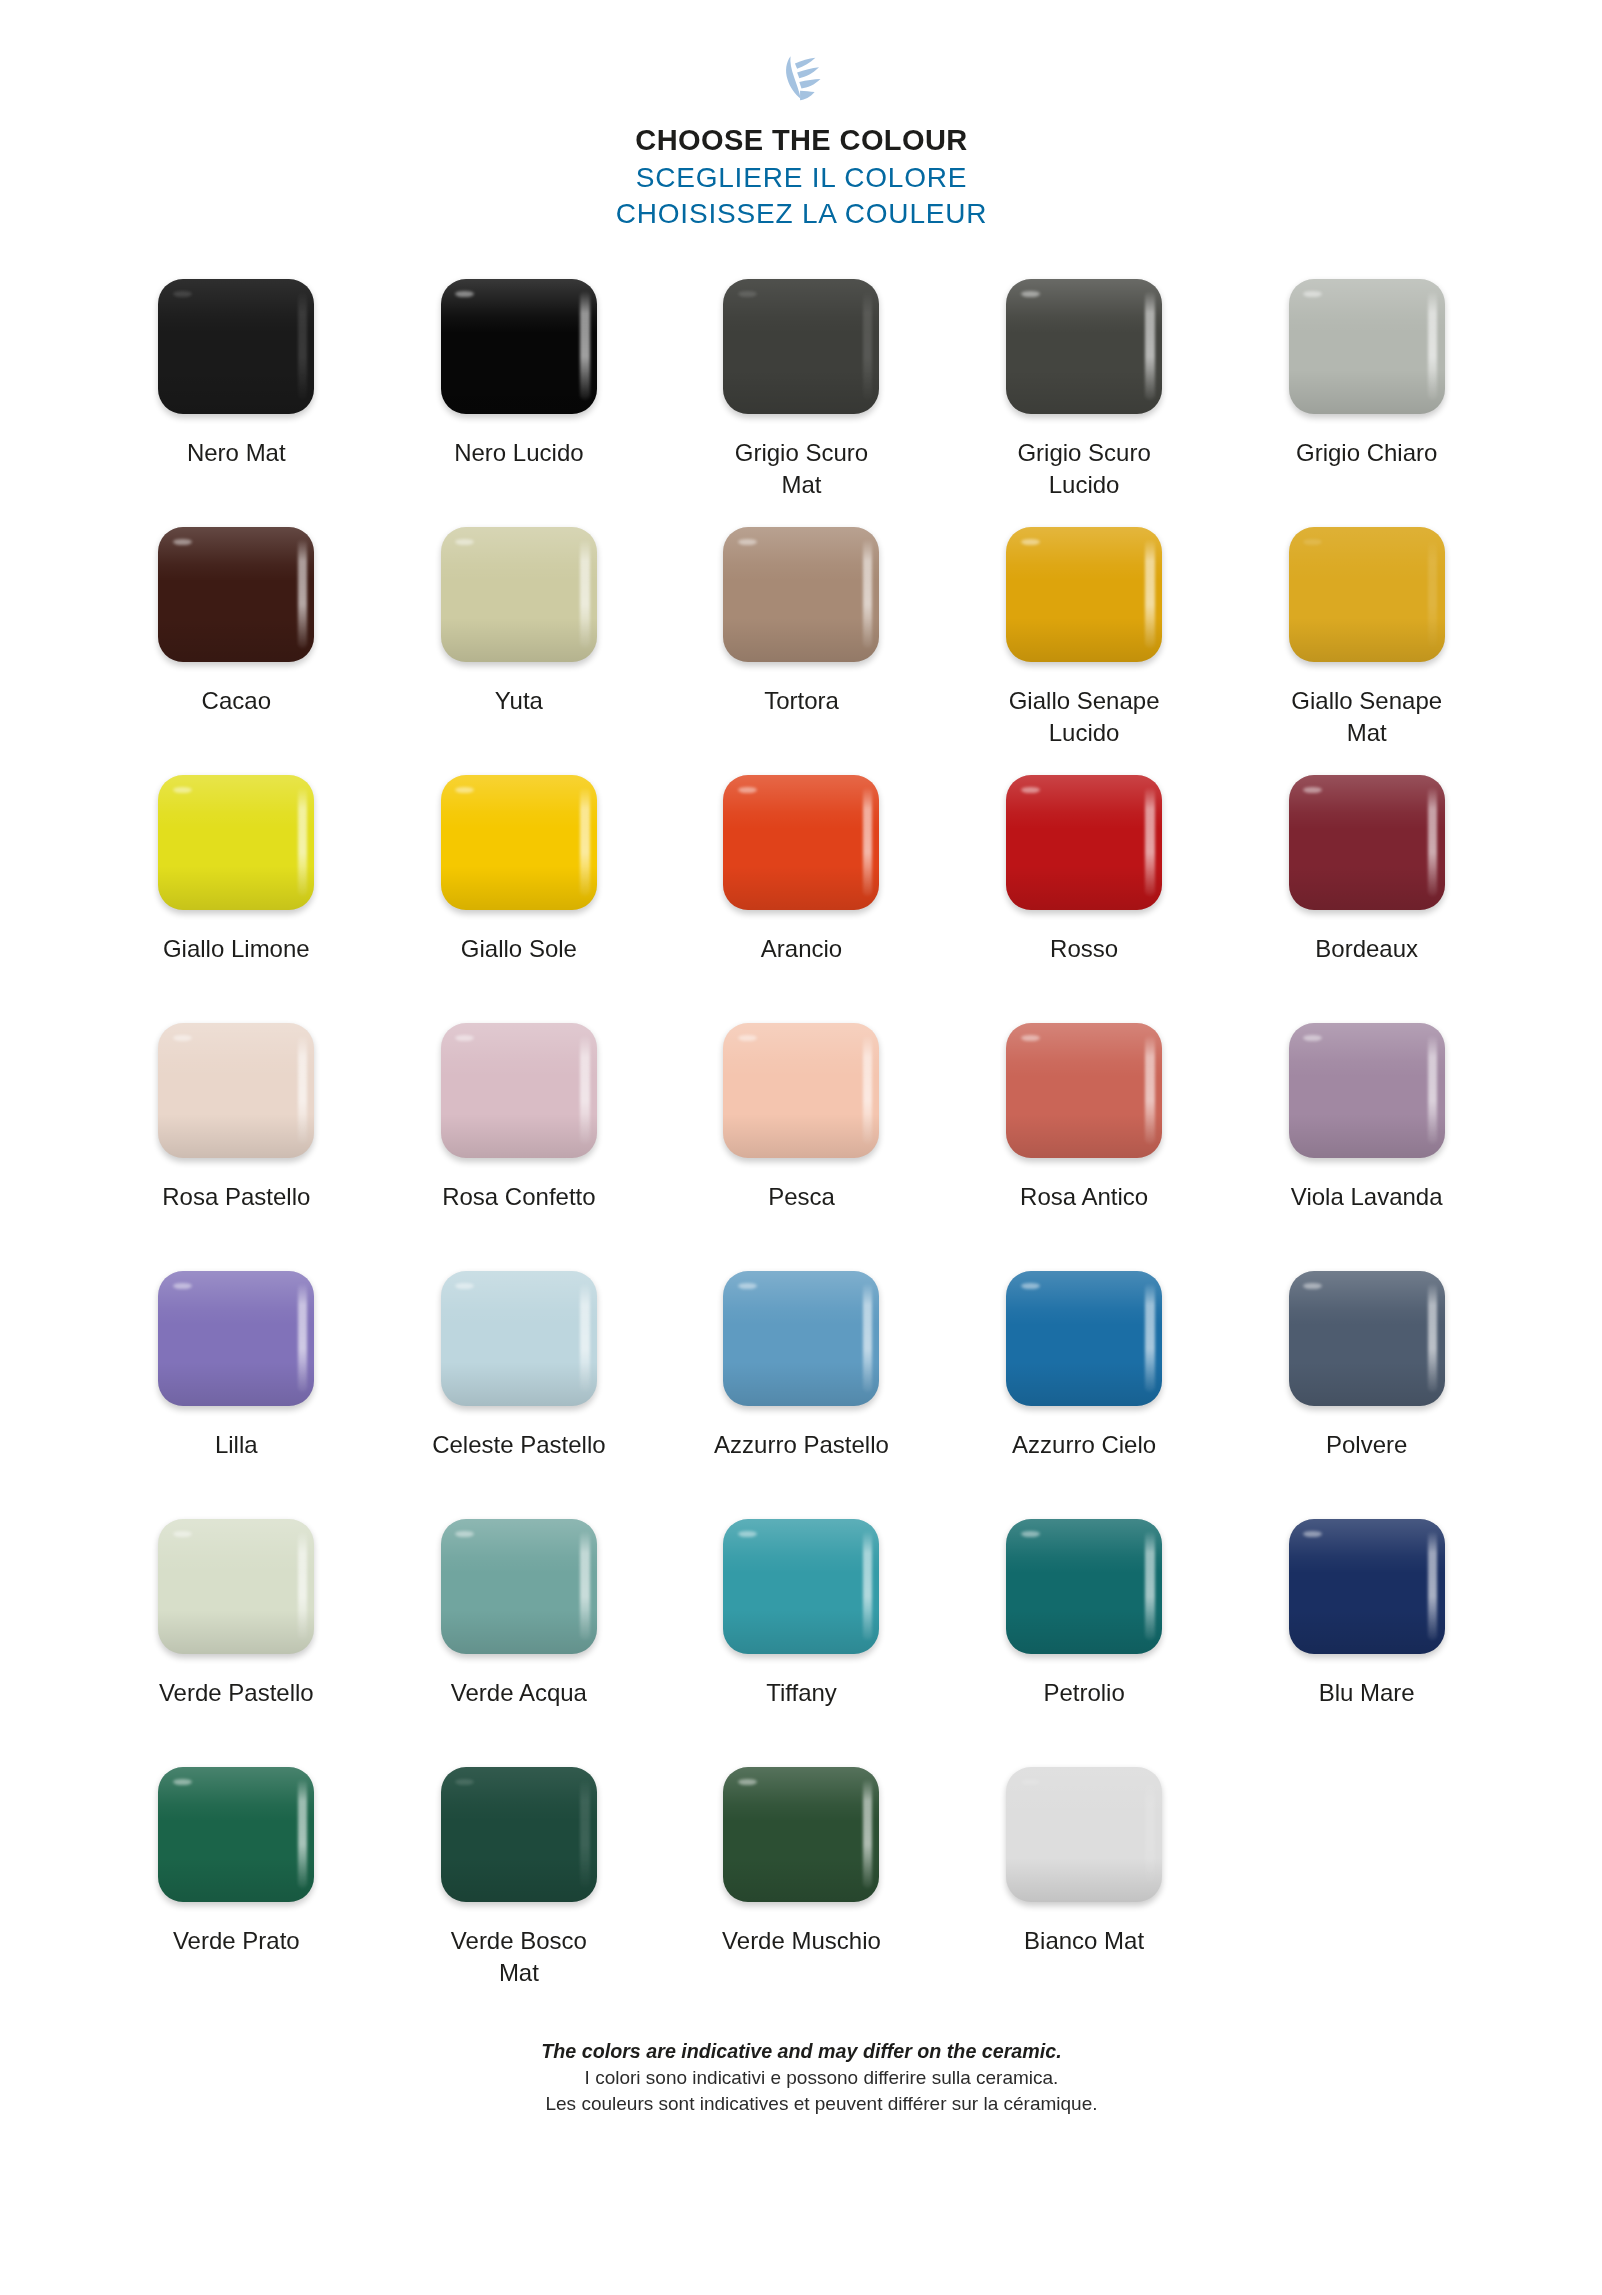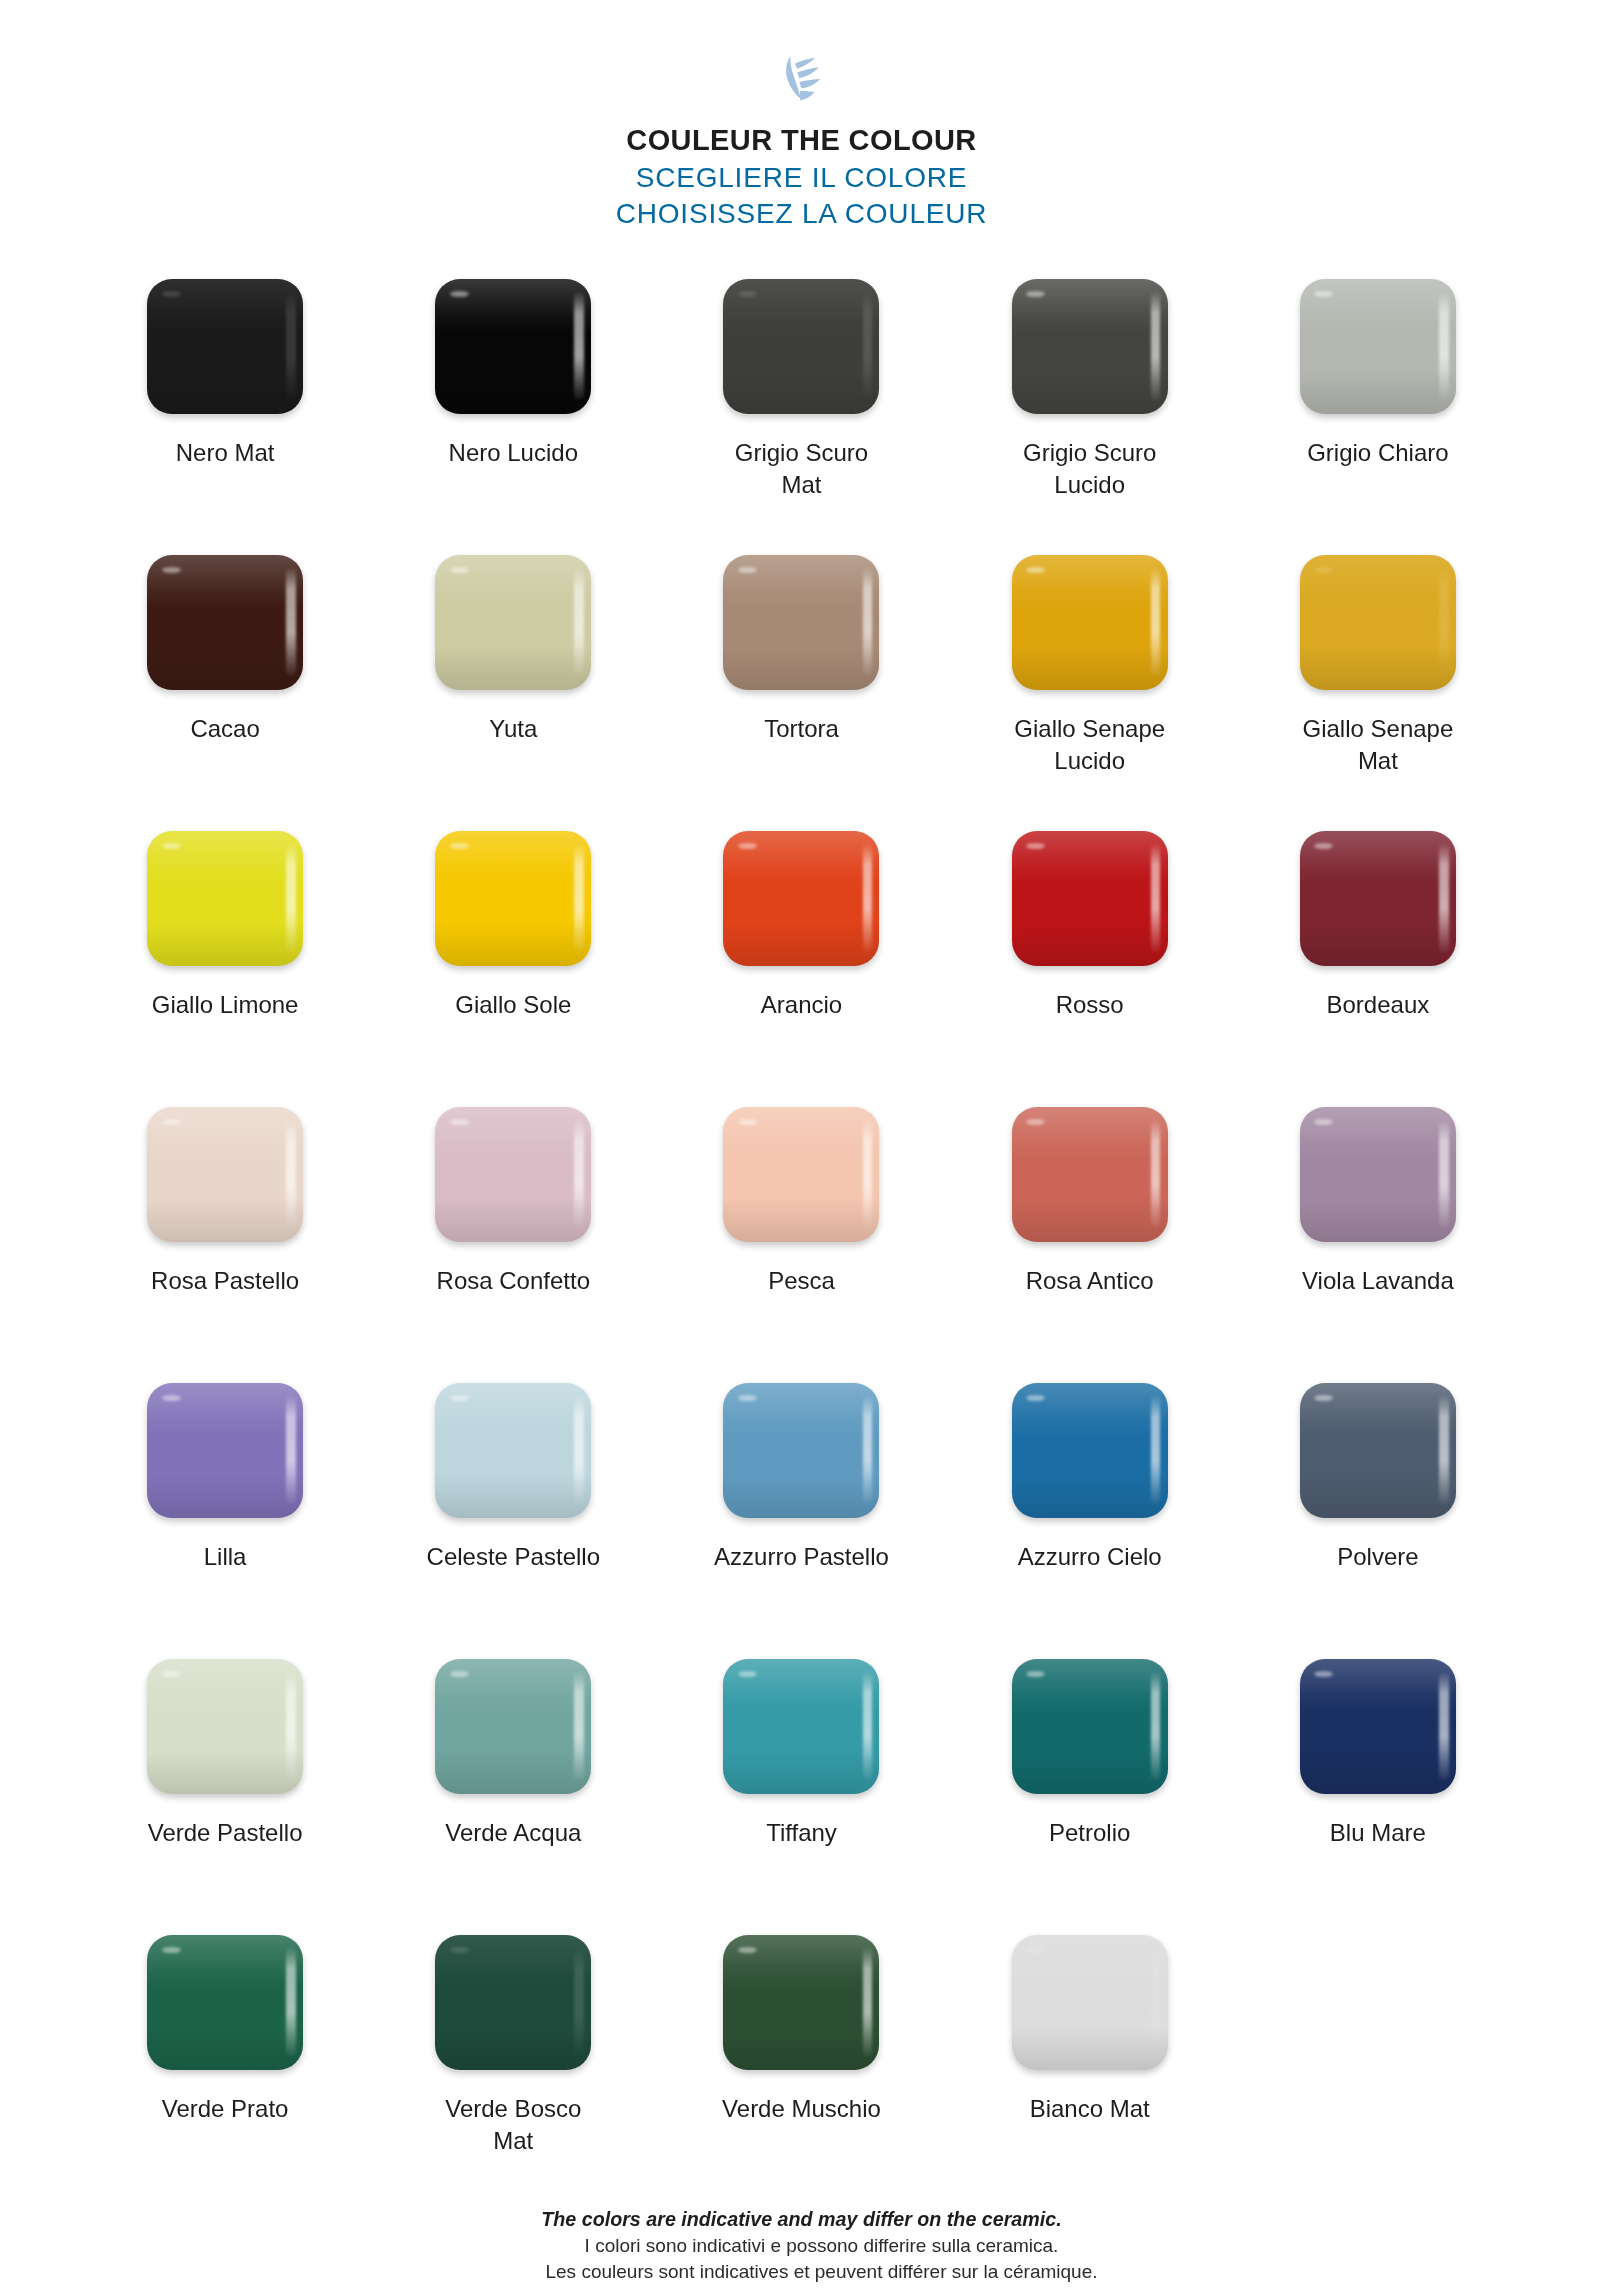--- a/index.html
+++ b/index.html
@@ -56,21 +56,20 @@
   }
 
   
   .grid {
     margin-top: 44px;
     width: 1413px;
     display: grid;
     grid-template-columns: repeat(5, 1fr);
     row-gap: 0px;
     column-gap: 0px;
-    gap: 28px;
   }
   .cell {
     display: flex;
     flex-direction: column;
     align-items: center;
     height: 248px;
   }
   .chip-wrap {
     width: 162px;
     height: 140px;
@@ -176,21 +175,21 @@
         <g fill="#a4c2e0">
           <path d="M28 10 C22 18, 20 30, 24 42 C27 52, 34 62, 42 68 C40 58, 36 48, 33 39 C29 28, 27 18, 28 10 Z"></path>
           <path d="M34 20 C43 16, 53 13, 62 12 C55 19, 46 24, 37 27 Z"></path>
           <path d="M37 32 C47 29, 57 26, 67 25 C59 33, 49 38, 40 40 Z"></path>
           <path d="M40 45 C50 43, 60 41, 69 41 C61 49, 51 53, 43 54 Z"></path>
           <path d="M41 57 C48 57, 55 58, 61 59 C55 66, 47 70, 41 70 Z"></path>
         </g>
       </svg>
     </span>
     <div class="title-block">
-      <div class="title-en">COULEUR THE COLOUR</div>
+      <div class="title-en">CHOOSE THE COLOUR</div>
       <div class="title-it">SCEGLIERE IL COLORE</div>
       <div class="title-fr">CHOISISSEZ LA COULEUR</div>
     </div>
   </div>
 
   <div class="grid">
       <div class="cell">
         <div class="chip-wrap">
           <div class="chip mat" style="background: rgb(26, 26, 26);">
             <div class="gloss-top"></div>

